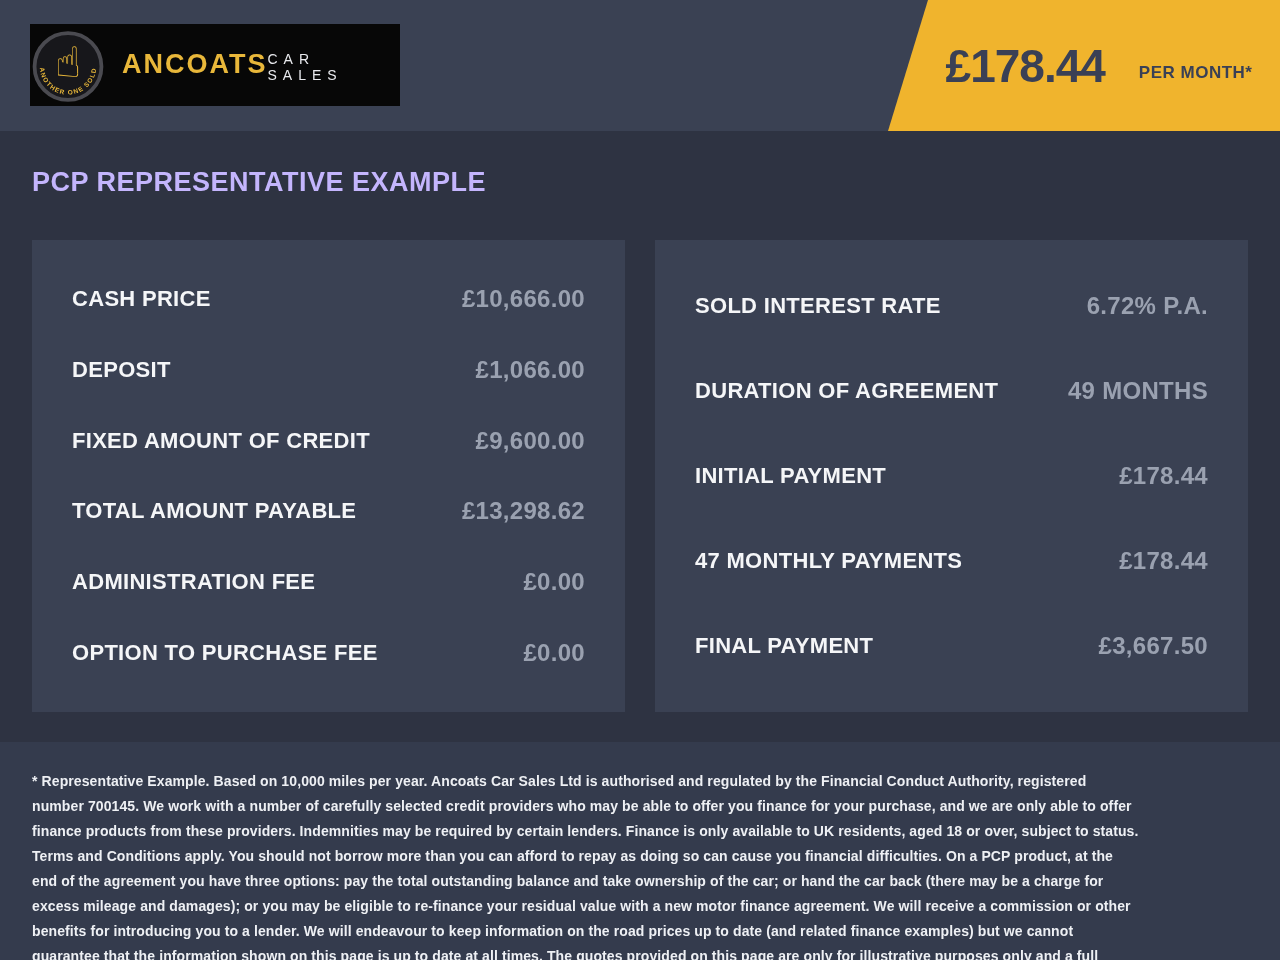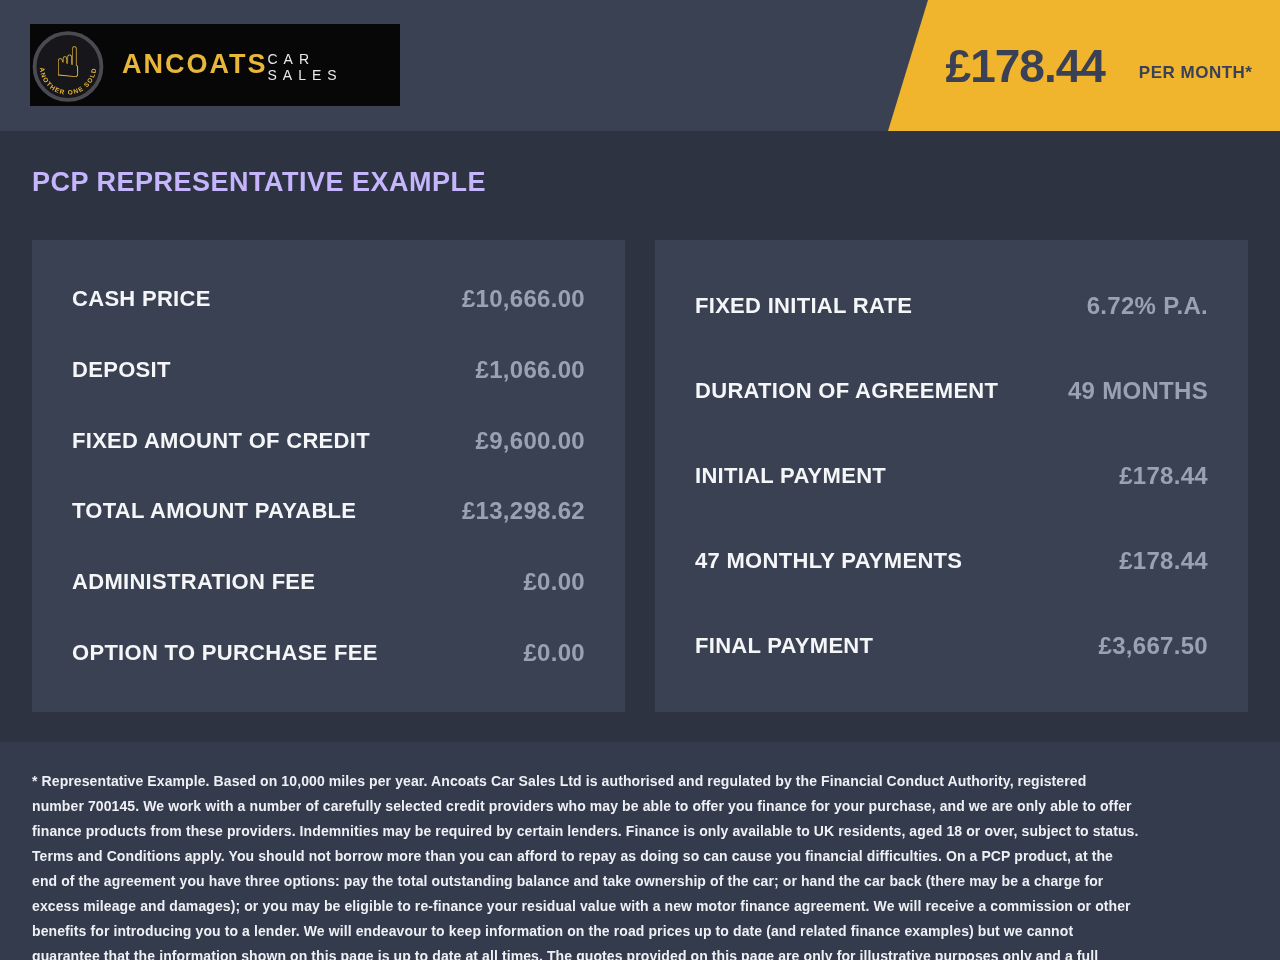--- a/index.html
+++ b/index.html
@@ -183,21 +183,21 @@
       <span class="row-value">£0.00</span>
     </div>
     <div class="finance-row">
       <span class="row-label">OPTION TO PURCHASE FEE</span>
       <span class="row-value">£0.00</span>
     </div>
   </div>
 
   <div class="panel panel-right">
     <div class="finance-row">
-      <span class="row-label">FIXED INITIAL RATE</span>
+      <span class="row-label">SOLD INTEREST RATE</span>
       <span class="row-value">6.72% P.A.</span>
     </div>
     <div class="finance-row">
       <span class="row-label">DURATION OF AGREEMENT</span>
       <span class="row-value">49 MONTHS</span>
     </div>
     <div class="finance-row">
       <span class="row-label">INITIAL PAYMENT</span>
       <span class="row-value">£178.44</span>
     </div>

